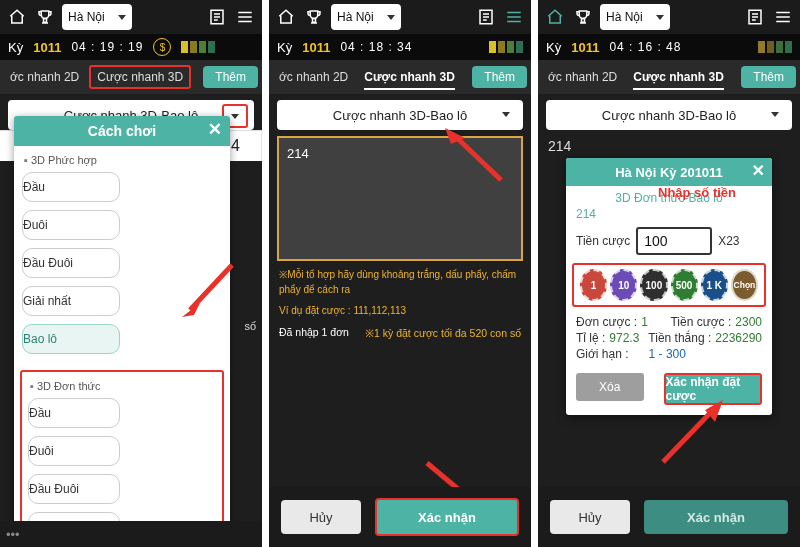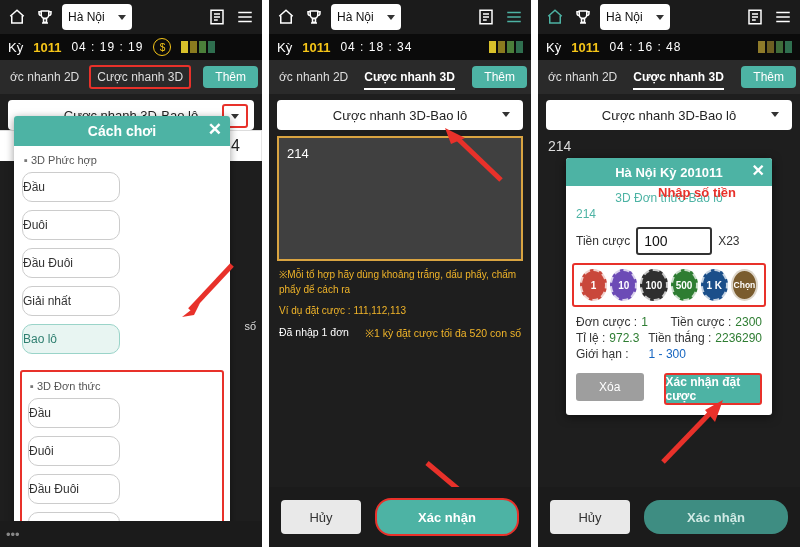--- a/index.html
+++ b/index.html
@@ -51,21 +51,21 @@
   
   .inputbox{margin:6px 8px 0;height:105px;border:2px solid #d9a441;background:#404040;color:#fff;font-size:13px;padding:8px;position:relative;}
   .hintbig{position:absolute;left:12px;bottom:10px;color:#e8312a;font-size:15px;font-weight:bold;}
   .notes{padding:6px 10px;color:#f0b429;font-size:10px;line-height:1.5;}
   .notes .ex{color:#f0b429;}
   .statusline{padding:2px 10px;color:#fff;font-size:10.5px;}
   .statusline .r{color:#f0b429;}
   .bottombar{position:absolute;left:0;right:0;bottom:0;height:60px;background:#1b1b1b;display:flex;align-items:center;justify-content:space-around;padding:0 12px;gap:14px;}
   .bbtn{flex:1;height:34px;border-radius:4px;display:flex;align-items:center;justify-content:center;font-size:13px;}
   .bbtn.cancel{background:#e9e9e9;color:#333;max-width:80px;}
-  .bbtn.ok{background:#4db3a4;color:#fff;font-weight:bold;border-radius:16px;}
+  .bbtn.ok{background:#4db3a4;color:#fff;font-weight:bold;}
   .bbtn.ok.boxed{border:2px solid #e8312a;}
   .bbtn.ok.dim{background:#3e8d82;color:#cfe9e4;}
   
   .betmodal{position:absolute;left:28px;top:158px;width:206px;background:#fff;border-radius:3px;overflow:hidden;box-shadow:0 2px 10px rgba(0,0,0,.5);}
   .bm-head{background:#4db3a4;color:#fff;height:28px;display:flex;align-items:center;justify-content:center;position:relative;font-size:13px;font-weight:bold;}
   .bm-head .x{position:absolute;right:7px;top:3px;font-size:16px;}
   .bm-sub{text-align:center;color:#4db3a4;font-size:12px;padding:5px 0 2px;}
   .bm-num{color:#4db3a4;font-size:12px;padding:0 10px 4px;}
   .bm-row{display:flex;align-items:center;gap:6px;padding:2px 10px 6px;}
   .bm-row .lb{font-size:12px;color:#333;}

